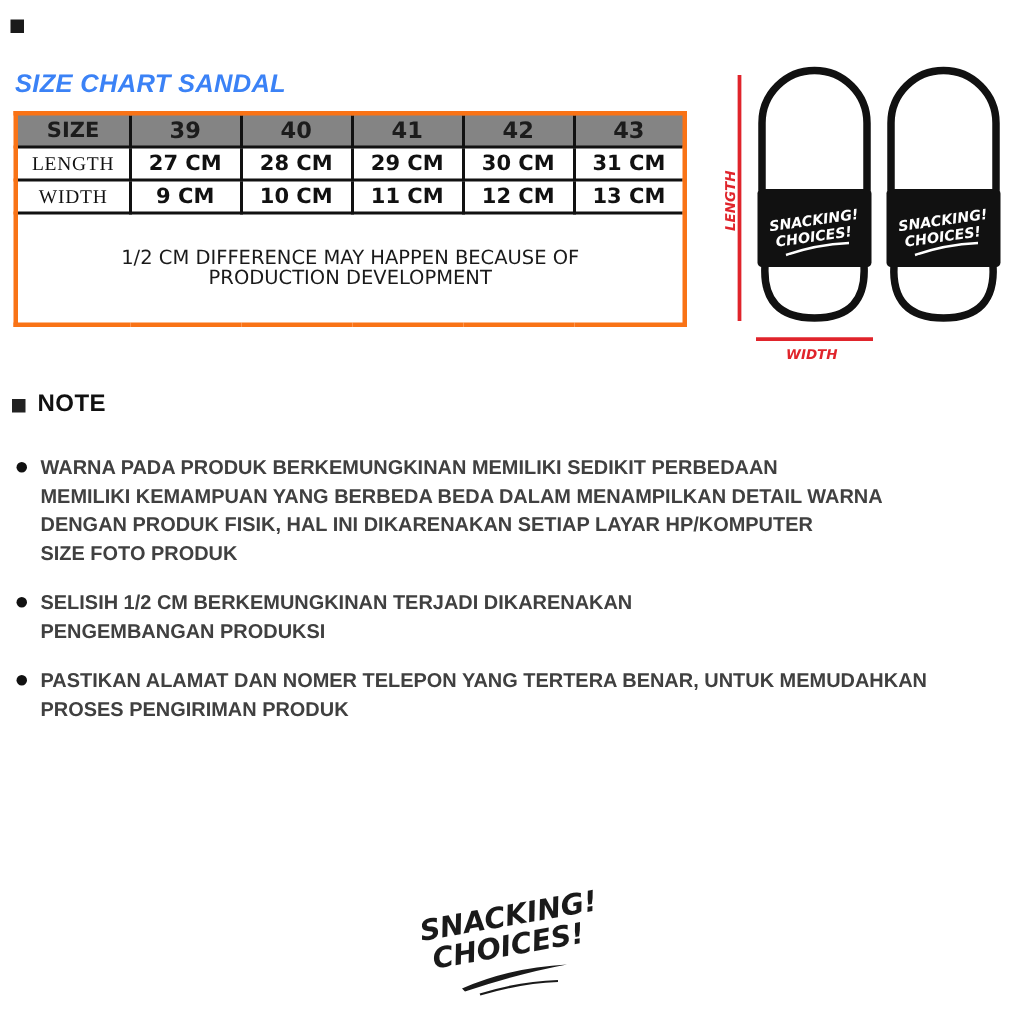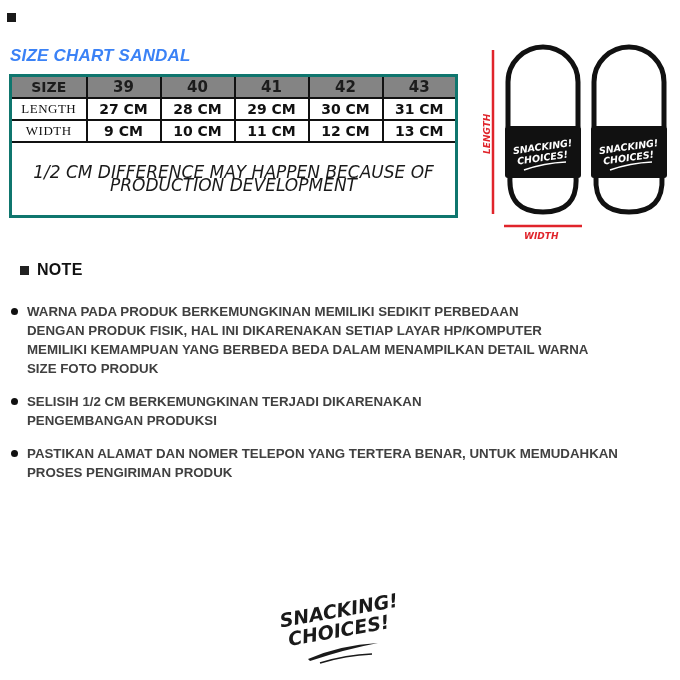--- a/index.html
+++ b/index.html
@@ -7,34 +7,34 @@
       width: 680px; height: 680px; background: #ffffff; position: relative; overflow: hidden;
       font-family: "Liberation Sans", sans-serif; color: #111;
     }
     .top-square { position: absolute; left: 7px; top: 13px; width: 9px; height: 9px; background: #1a1a1a; }
     .title {
       position: absolute; left: 10px; top: 46px; font-size: 17px; font-weight: bold; font-style: italic;
       color: #3b82f6; letter-spacing: 0.2px; font-family: "Liberation Sans", sans-serif;
     }
     .chart-table {
       position: absolute; left: 9px; top: 74px; width: 449px; border-collapse: collapse;
-      border: 3px solid #0f766e; table-layout: fixed;
+      border: 3px solid #f97316; table-layout: fixed;
     }
     .chart-table td { border: 2px solid #111; text-align: center; padding: 0; }
     .chart-table tr.head td { background: #848484; height: 20px; font-family: "DejaVu Sans", sans-serif; font-weight: bold; font-size: 15px; color: #1c1c1c; }
     .chart-table tr.head td.lab { font-size: 14px; }
     .chart-table tr.row td { height: 20px; font-family: "DejaVu Sans", sans-serif; font-weight: bold; font-size: 14px; color: #111; }
     .chart-table tr.row td.lab { font-family: "Liberation Serif", serif; font-weight: normal; font-size: 13px; letter-spacing: 0.5px; }
     .chart-table col.c0 { width: 76px; }
     .chart-table tr.note td {
-      height: 72px; font-family: "DejaVu Sans", sans-serif; font-style: italic; font-size: 17px; color: #1a1a1a; line-height: 13px;
+      height: 72px; font-family: "DejaVu Sans", sans-serif; font-size: 13px; color: #1a1a1a; line-height: 13px;
       padding-top: 0;
     }
     .illus { position: absolute; left: 478px; top: 42px; width: 200px; height: 205px; }
-    .note-head { position: absolute; left: 20px; top: 261px; display: flex; align-items: center; }
+    .note-head { position: absolute; left: 8px; top: 261px; display: flex; align-items: center; }
     .note-head .sq { width: 9px; height: 9px; background: #222; margin-right: 8px; }
     .note-head .txt { font-size: 16px; font-weight: bold; color: #111; letter-spacing: 0.3px; }
     .bullets { position: absolute; left: 10px; top: 302px; width: 668px; margin: 0; padding: 0; list-style: none; }
     .bullets li { position: relative; padding-left: 17px; font-size: 13.3px; font-weight: bold; line-height: 19px; color: #404040; margin-bottom: 14px; }
     .bullets li .dot { position: absolute; left: 1px; top: 6px; width: 7px; height: 7px; background: #111; border-radius: 50%; }
     .bullets li .line { display: block; white-space: nowrap; }
     .bullets li .brand { font-size: 16px; font-weight: normal; -webkit-text-stroke: 0.3px #111; }
     .logo { position: absolute; left: 280px; top: 585px; width: 120px; height: 80px; }
   </style>
 </head>
@@ -115,22 +115,22 @@
 
 <div class="note-head">
   <span class="sq"></span>
   <span class="txt">NOTE</span>
 </div>
 
 <ul class="bullets">
   <li>
     <span class="dot"></span>
     <span class="line">WARNA PADA PRODUK BERKEMUNGKINAN MEMILIKI SEDIKIT PERBEDAAN</span>
+    <span class="line">MEMILIKI KEMAMPUAN YANG BERBEDA BEDA DALAM MENAMPILKAN DETAIL WARNA</span>
     <span class="line">DENGAN PRODUK FISIK, HAL INI DIKARENAKAN SETIAP LAYAR HP/KOMPUTER</span>
-    <span class="line">MEMILIKI KEMAMPUAN YANG BERBEDA BEDA DALAM MENAMPILKAN DETAIL WARNA</span>
     <span class="line">SIZE FOTO PRODUK</span>
   </li>
   <li>
     <span class="dot"></span>
     <span class="line">SELISIH 1/2 CM BERKEMUNGKINAN TERJADI DIKARENAKAN</span>
     <span class="line">PENGEMBANGAN PRODUKSI</span>
   </li>
   <li>
     <span class="dot"></span>
     <span class="line">PASTIKAN ALAMAT DAN NOMER TELEPON YANG TERTERA BENAR, UNTUK MEMUDAHKAN</span>

